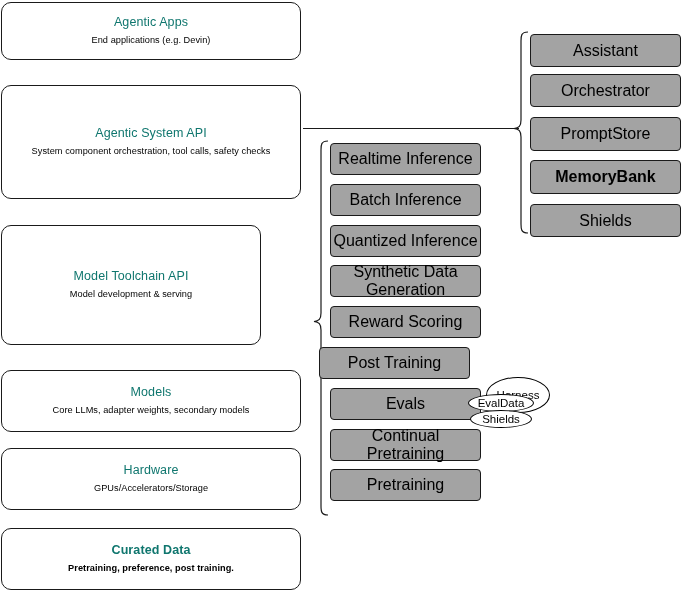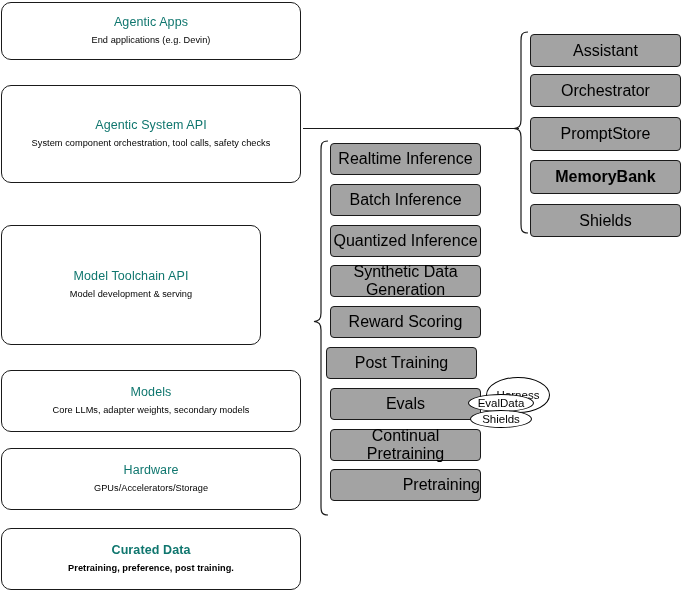--- a/index.html
+++ b/index.html
@@ -87,21 +87,21 @@
 </head>
 <body>
 
 <div id="canvas">
 
   <div class="rbox" style="left:1px; top:2px; width:300px; height:58px;">
     <div class="title">Agentic Apps</div>
     <div class="subtitle">End applications (e.g. Devin)</div>
   </div>
 
-  <div class="rbox" style="left:1px; top:85px; width:300px; height:98px;">
+  <div class="rbox" style="left:1px; top:85px; width:300px; height:114px;">
     <div class="title">Agentic System API</div>
     <div class="subtitle">System component orchestration, tool calls, safety checks</div>
   </div>
 
   <div class="rbox" style="left:1px; top:225px; width:260px; height:120px;">
     <div class="title">Model Toolchain API</div>
     <div class="subtitle">Model development &amp; serving</div>
   </div>
 
   <div class="rbox" style="left:1px; top:370px; width:300px; height:62px;">
@@ -164,30 +164,30 @@
   </div>
   <div class="pillbox" style="left:330px; top:225px; width:151px; height:32px;">
     <span>Quantized Inference</span>
   </div>
   <div class="pillbox" style="left:330px; top:265px; width:151px; height:32px;">
     <span>Synthetic Data Generation</span>
   </div>
   <div class="pillbox" style="left:330px; top:306px; width:151px; height:32px;">
     <span>Reward Scoring</span>
   </div>
-  <div class="pillbox" style="left:326px; top:347px; width:151px; height:32px;">
+  <div class="pillbox" style="left:319px; top:347px; width:151px; height:32px;">
     <span>Post Training</span>
   </div>
   <div class="pillbox" style="left:330px; top:388px; width:151px; height:32px;">
     <span>Evals</span>
   </div>
   <div class="pillbox" style="left:330px; top:429px; width:151px; height:32px;">
     <span>Continual Pretraining</span>
   </div>
-  <div class="pillbox" style="left:330px; top:469px; width:151px; height:32px;justify-content:flex-end;">
+  <div class="pillbox" style="left:330px; top:469px; width:151px; height:32px;">
     <span>Pretraining</span>
   </div>
 
   <div class="ellipse" style="left:486px; top:377px; width:64px; height:36px;">
     <span>Harness</span>
   </div>
   <div class="ellipse" style="left:468px; top:394px; width:66px; height:18px;">
     <span>EvalData</span>
   </div>
   <div class="ellipse" style="left:470px; top:410px; width:62px; height:18px;">

